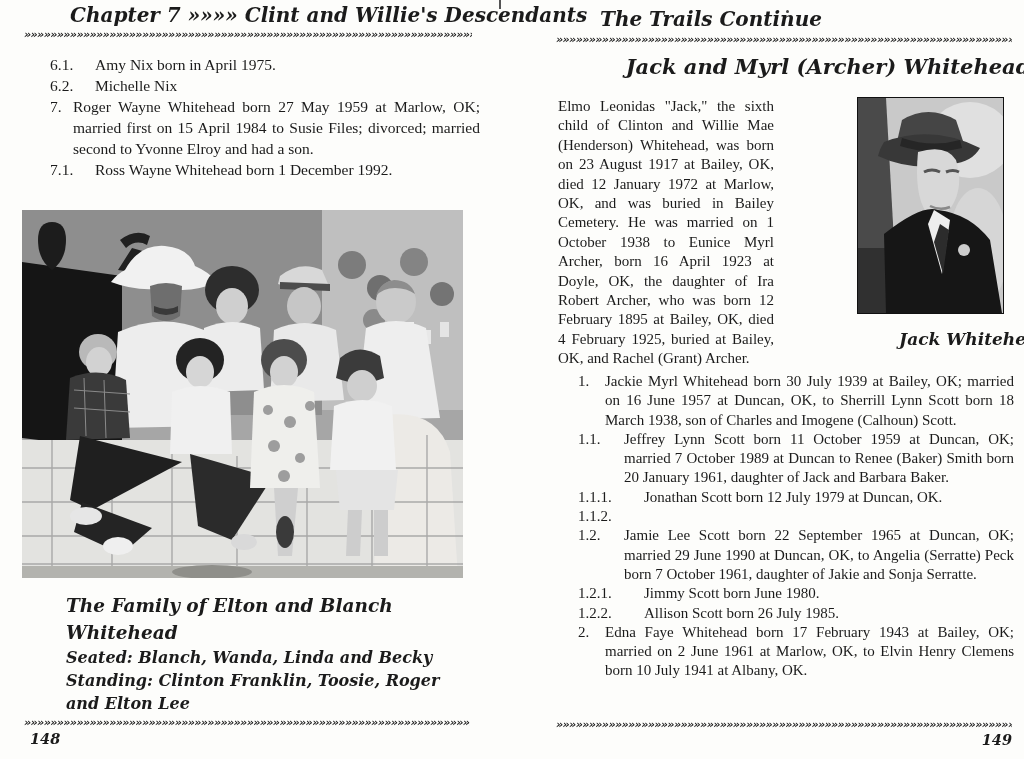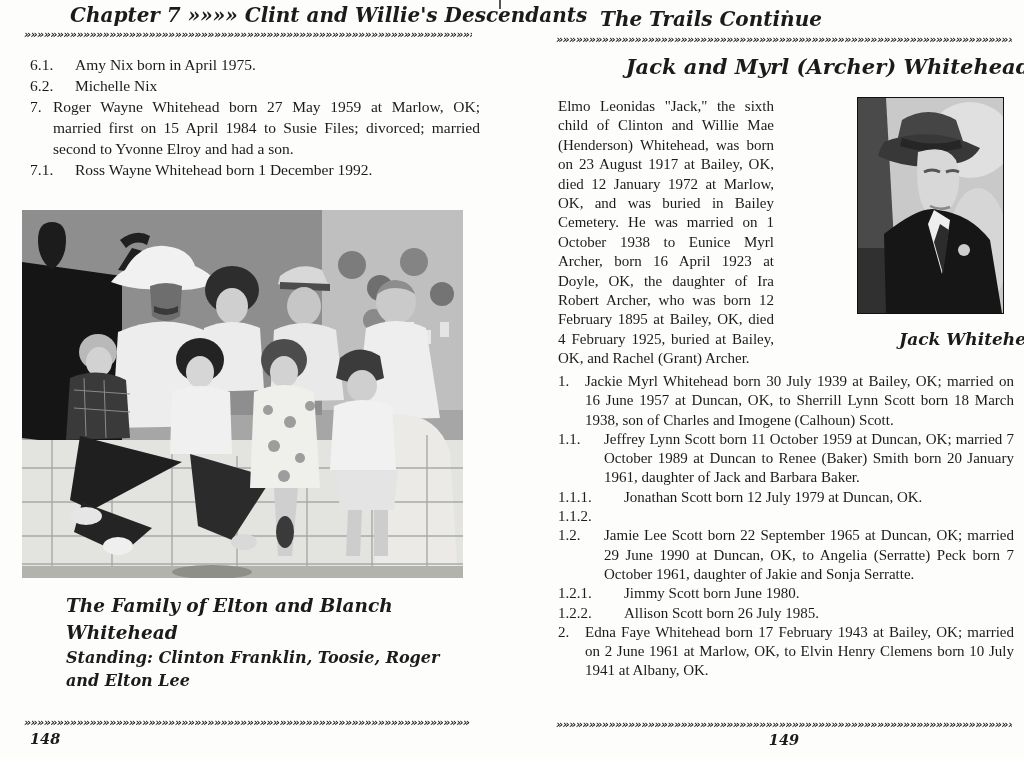--- a/index.html
+++ b/index.html
@@ -18,21 +18,21 @@
     font-size:11px;letter-spacing:-0.6px;
     white-space:nowrap;overflow:hidden;color:#161616;
     line-height:13px;
   }
   .abs{position:absolute;}
 
   
   #chapter-title{left:26px;top:3px;font-size:20px;}
   #left-orn{left:24px;top:28px;width:448px;}
   #left-entries{left:30px;top:54px;width:450px;font-size:15.5px;line-height:21px;}
-  .entry{display:flex;}
+  .entry{display:flex;margin-left:20px;}
   .entry .etext{flex:1;text-align:justify;}
   .num{flex:0 0 auto;}
   .w1{width:23px;}
   .w2{width:45px;}
   .r1{width:27px;}
   .r2{width:46px;}
   .r3{width:66px;}
   #family-photo{left:22px;top:210px;width:441px;height:368px;}
   #family-photo svg{display:block;}
   #left-captions{left:22px;top:592px;width:441px;text-align:left;}
@@ -48,21 +48,21 @@
   #section-title{left:556px;top:54px;width:456px;text-align:center;font-size:21px;}
   #bio-row{left:558px;top:93px;width:454px;}
   #bio-paragraph{position:absolute;left:0;top:4px;width:216px;
     font-size:15px;line-height:19.4px;text-align:justify;}
   #portrait-photo{position:absolute;left:299px;top:4px;width:145px;height:215px;
     border:1px solid #111;background:#c9c9c9;}
   #portrait-caption{position:absolute;left:270px;top:236px;width:204px;text-align:center;
     font-size:17px;}
   #right-entries{left:558px;top:372px;width:456px;font-size:15px;line-height:19.3px;}
   #right-footer-orn{left:556px;top:718px;width:456px;}
-  #right-page-number{left:556px;top:731px;width:456px;text-align:center;
+  #right-page-number{left:556px;top:731px;width:456px;text-align:right;
     font-size:14.5px;font-weight:bold;font-style:italic;font-family:"DejaVu Serif",serif;}
 
   .gutter{left:499px;top:0;width:2px;height:9px;background:#555;}
   .speck{left:786px;top:10px;width:3px;height:3px;border-radius:50%;background:#444;}
 </style>
 </head>
 <body>
 
 <div class="abs script" id="chapter-title">Chapter 7 »»»» Clint and Willie's Descendants</div>
 <div class="abs orn" id="left-orn">»»»»»»»»»»»»»»»»»»»»»»»»»»»»»»»»»»»»»»»»»»»»»»»»»»»»»»»»»»»»»»»»»»»»»»»»»»»»»»»»»»»»»»»»»»»»»»»»»»»»</div>
@@ -168,20 +168,21 @@
     <path d="M314,260 l62,0 l-4,40 l-54,0 z" fill="#e4e4e4"></path>
     <path d="M326,300 l14,0 l-2,46 l-14,0 z M352,300 l14,0 l0,46 l-14,0 z" fill="#cdcdcd"></path>
 
     <rect x="0" y="356" width="441" height="12" fill="#b3b3ae"></rect>
     <ellipse cx="190" cy="362" rx="40" ry="7" fill="#8f8f8a"></ellipse>
   </svg>
 </div>
 
 <div class="abs" id="left-captions">
   <div class="script" id="caption-title">The Family of Elton and Blanch Whitehead</div>
+  <div class="script caption-sub">Seated:  Blanch, Wanda, Linda and Becky</div>
   <div class="script caption-sub">Standing:  Clinton Franklin, Toosie, Roger and Elton Lee</div>
 </div>
 
 <div class="abs orn" id="left-footer-orn">»»»»»»»»»»»»»»»»»»»»»»»»»»»»»»»»»»»»»»»»»»»»»»»»»»»»»»»»»»»»»»»»»»»»»»»»»»»»»»»»»»»»»»»»»»»»»»»»»»»»</div>
 <div class="abs" id="left-page-number">148</div>
 
 <div class="abs script" id="running-head">The Trails Continue</div>
 <div class="abs orn" id="right-orn">»»»»»»»»»»»»»»»»»»»»»»»»»»»»»»»»»»»»»»»»»»»»»»»»»»»»»»»»»»»»»»»»»»»»»»»»»»»»»»»»»»»»»»»»»»»»»»»»»»»»</div>
 <div class="abs script" id="section-title">Jack and Myrl (Archer) Whitehead</div>
 

